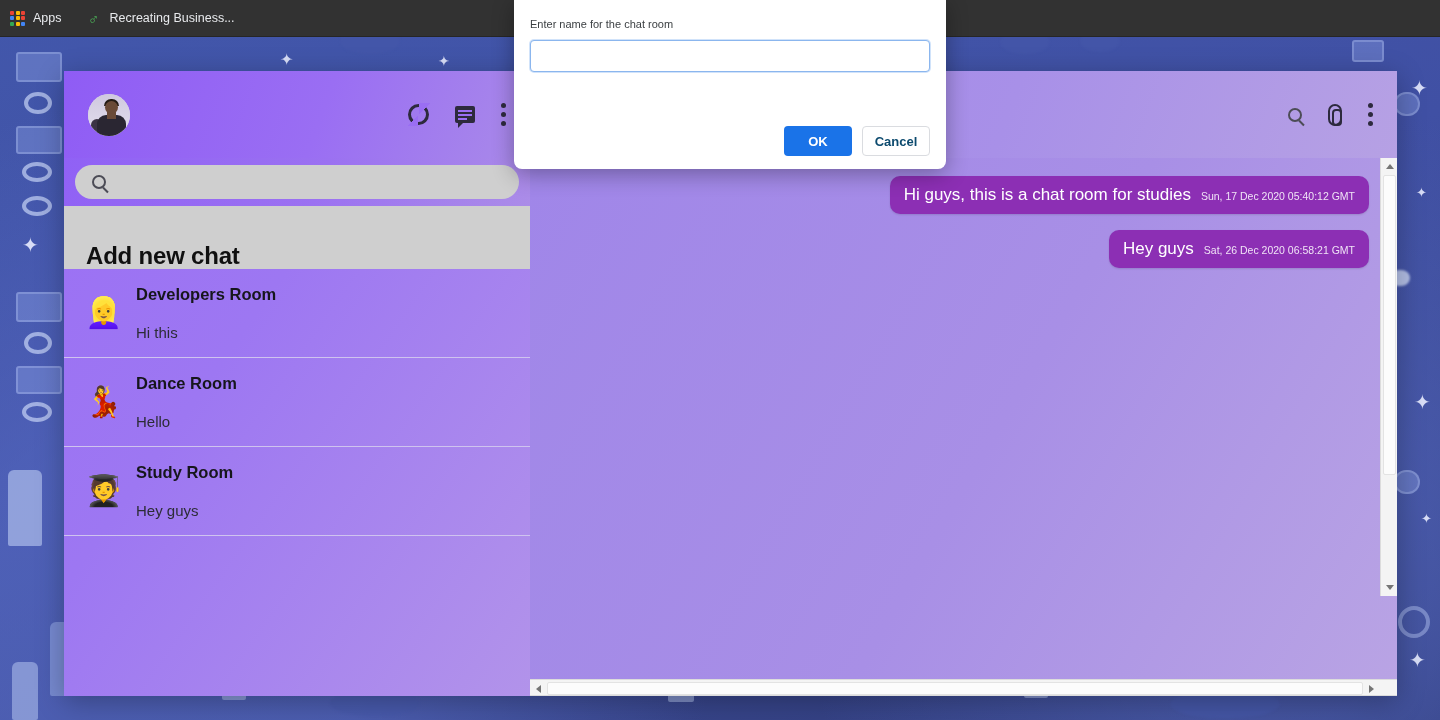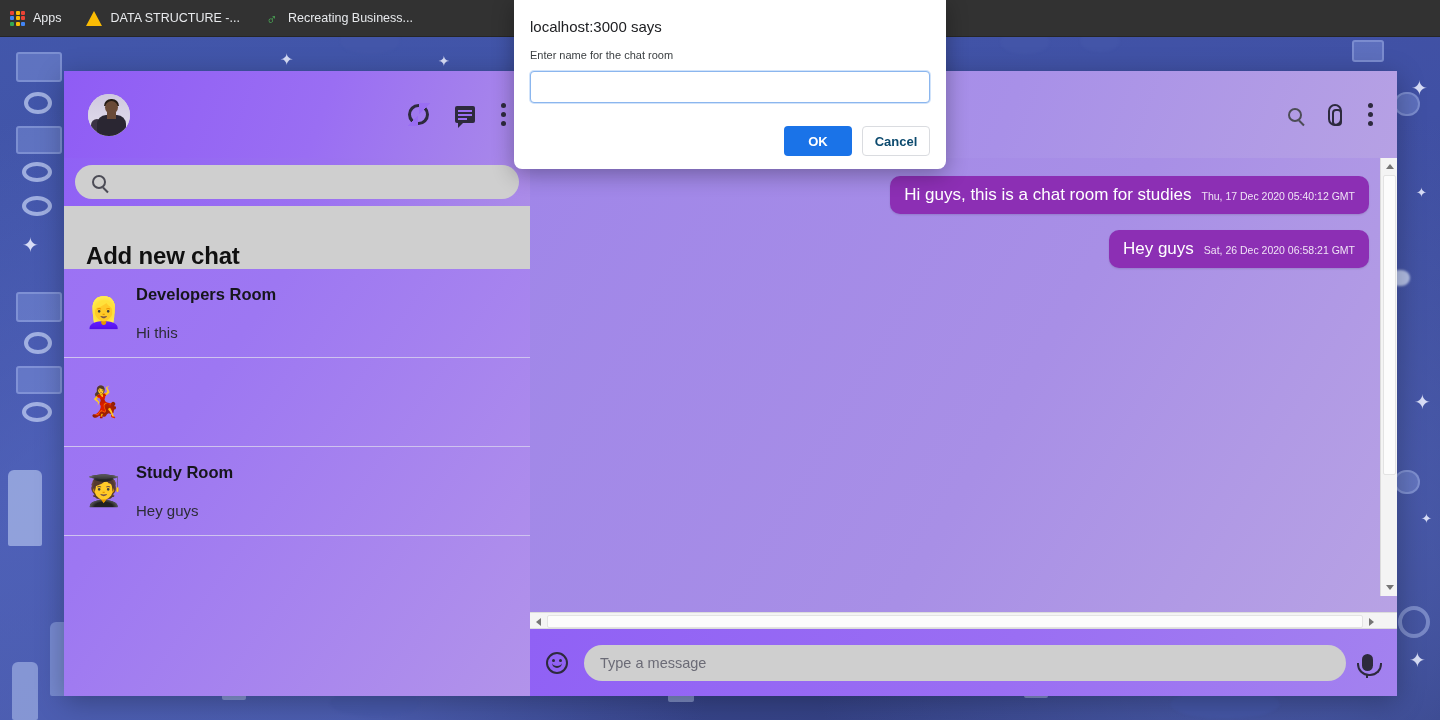--- a/index.html
+++ b/index.html
@@ -435,28 +435,20 @@
         <i style="background:#fbbc04"></i>
         <i style="background:#ea4335"></i>
       <i style="background:#34a853"></i>
         <i style="background:#fbbc04"></i>
         <i style="background:#4285f4"></i>
     </span>
     <span>Apps</span>
   </div>
 
 
-  <div class="bm-item">
-    <span class="drive-ico">
-      <span class="d1"></span>
-        <span class="d2"></span>
-        <span class="d3"></span>
-    </span>
-    <span>DATA STRUCTURE -...</span>
-  </div>
 
   <div class="bm-item">
     <span class="gen-ico">♂</span>
     <span>Recreating Business...</span>
   </div>
 </div>
 
 <div id="app-window">
 
   <div id="sidebar">
@@ -506,20 +498,24 @@
       <div class="chat-row">
         <span class="room-avatar">👱‍♀️</span>
         <span class="room-meta">
           <span class="room-name">Developers Room</span>
           <span class="room-last">Hi this</span>
         </span>
       </div>
 
       <div class="chat-row">
         <span class="room-avatar">💃</span>
+        <span class="room-meta">
+          <span class="room-name">Dance Room</span>
+          <span class="room-last">Hello</span>
+        </span>
       </div>
 
       <div class="chat-row">
         <span class="room-avatar">🧑‍🎓</span>
         <span class="room-meta">
           <span class="room-name">Study Room</span>
           <span class="room-last">Hey guys</span>
         </span>
       </div>
 
@@ -546,21 +542,21 @@
               <i></i>
               <i></i>
             </span>
         </span>
       </div>
     </div>
 
     <div id="messages">
       <div class="msg-bubble">
         <span class="msg-text">Hi guys, this is a chat room for studies</span>
-        <span class="msg-time">Thu, 17 Dec 2020 05:40:12 GMT</span>
+        <span class="msg-time">Sun, 17 Dec 2020 05:40:12 GMT</span>
       </div>
       <div class="msg-bubble">
         <span class="msg-text">Hey guys</span>
         <span class="msg-time">Sat, 26 Dec 2020 06:58:21 GMT</span>
       </div>
     </div>
 
     <div id="chat-vscroll">
       <div class="sb-arrow up">
           <i></i>
@@ -574,36 +570,24 @@
     <div id="chat-hscroll">
       <div class="hsb-arrow left">
           <i></i>
         </div>
       <div id="chat-hthumb"></div>
       <div class="hsb-arrow right">
           <i></i>
         </div>
     </div>
 
-    <div id="composer">
-      <span class="ico-emoji">
-        <span class="eye l"></span>
-          <span class="eye r"></span>
-          <span class="mouth"></span>
-      </span>
-      <div id="composer-input-wrap">
-        <input id="composer-input" type="text" placeholder="Type a message" style="">
-      </div>
-      <span class="ico-mic"></span>
-    </div>
 
   </div>
 </div>
 
 <div id="js-dialog">
-  <div id="dialog-title">localhost:3000 says</div>
   <div id="dialog-message">Enter name for the chat room</div>
   <input id="dialog-input" type="text" placeholder="" style="">
   <div id="dialog-buttons">
     <button id="dialog-ok">OK</button>
     <button id="dialog-cancel">Cancel</button>
   </div>
 </div>
 
 </body></html>

